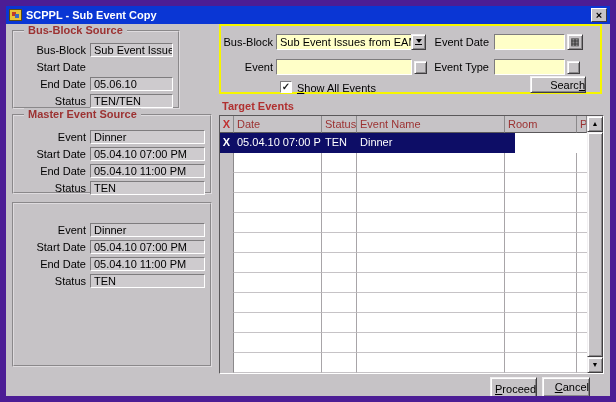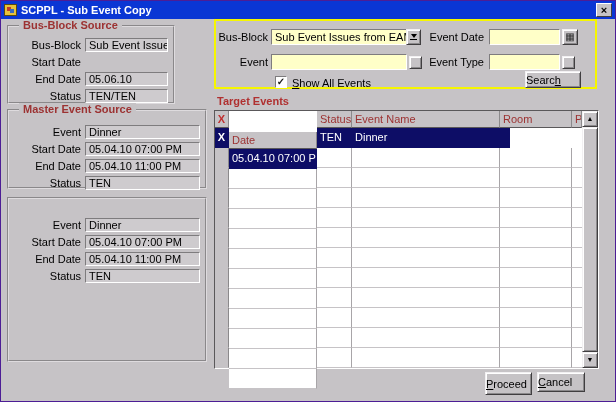--- a/index.html
+++ b/index.html
@@ -2,21 +2,21 @@
 <html><head>
 <meta charset="utf-8">
 <style>
   * { box-sizing: border-box; margin: 0; padding: 0; }
   html,body { background:#fff; }
   body { font-family: "Liberation Sans", sans-serif; }
 
   .window {
     position: relative;
     width: 616px; height: 402px;
-    border: 1px solid #4c1d95;
+    border: 6px solid #4c1d95;
     background: #c6c3c6;
     font-size: 11px;
     overflow: hidden;
   }
 
   
   .titlebar {
     position: absolute; top:0; left:0; right:0; height:18px;
     background: #0a36d4;
     display: flex; align-items: center;
@@ -68,36 +68,36 @@
   .combo-btn { position:absolute; left:190px; top:8px; width:15px; height:16px; display:flex; flex-direction:column; align-items:center; justify-content:center; gap:1px; padding:0; }
   .tri-down { width:0; height:0; border-left:3px solid transparent; border-right:3px solid transparent; border-top:4px solid #000; }
   .bar { width:7px; height:1px; background:#000; }
   .lov-btn { position:absolute; width:13px; height:13px; padding:0; }
   .cal-btn { position:absolute; left:346px; top:8px; width:16px; height:16px; padding:0; font-size:10px; line-height:12px; text-align:center; color:#2a2a2a; }
   .checkbox {
     position:absolute; left:59px; top:55px; width:12px; height:12px; background:#fff;
     border:1px solid; border-color:#7e7c7e #fff #fff #7e7c7e;
     text-align:center; font-size:10px; font-weight:bold; line-height:10px; color:#1a1a1a;
   }
-  .btn { font-size:11px; color:#000; text-align:left; font-family:"Liberation Sans",sans-serif; cursor:default; }
+  .btn { font-size:11px; color:#000; text-align:right; font-family:"Liberation Sans",sans-serif; cursor:default; }
   #search-btn { position:absolute; left:309px; top:50px; width:56px; height:17px; line-height:14px; }
   .mn { text-decoration: underline; }
 
   
   .target-label { position:absolute; left:216px; top:94px; color:#b03030; font-weight:bold; }
   .etable {
     position:absolute; left:213px; top:109px; width:385px; height:259px;
     background:#fff;
     border:1px solid; border-color:#5a585a #fff #fff #5a585a;
   }
   .trow { display:flex; height:20px; width:367px; }
   .thead { height:17px; }
   .tcell { height:100%; line-height:19px; overflow:hidden; white-space:nowrap; border-right:1px solid #a8a5a8; border-bottom:1px solid #c6c3c6; background:#fff; padding-left:3px; }
   .c0 { width:14px; padding-left:0; text-align:center; }
-  .c1 { width:88px;margin-top:21px; } .c2 { width:35px; } .c3 { width:148px; } .c4 { width:72px; } .c5 { width:10px; border-right:none; }
+  .c1 { width:88px; } .c2 { width:35px; } .c3 { width:148px; } .c4 { width:72px; } .c5 { width:10px; border-right:none; }
   .thead .tcell { background:#c6c3c6; color:#9c3232; border-right:1px solid #8b898b; border-bottom:1px solid #5a585a; line-height:16px; }
   .thead .c0 { font-weight:bold; color:#c03030; }
   .sel .tcell { background:#0d0d66; color:#fff; border-right-color:#0d0d66; border-bottom-color:#0d0d66; }
   .sel .c0 { font-weight:bold; }
   .erow .tcell { background:#fff; }
   .erow .c0 { background:#c6c3c6; border-right:1px solid #8b898b; }
 
   
   .vscroll { position:absolute; top:0; right:0; width:16px; height:100%; background:#c6c3c6; }
   .sbtn { position:absolute; left:0; width:16px; height:16px; padding:0; font-size:7px; line-height:14px; text-align:center; color:#000; }

